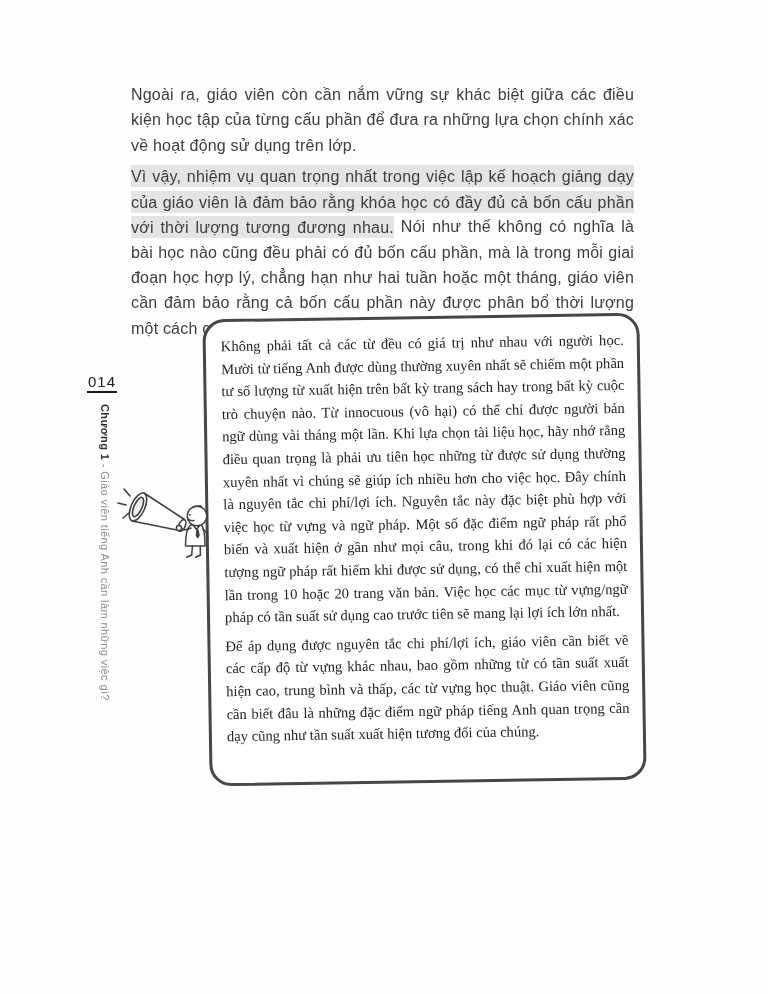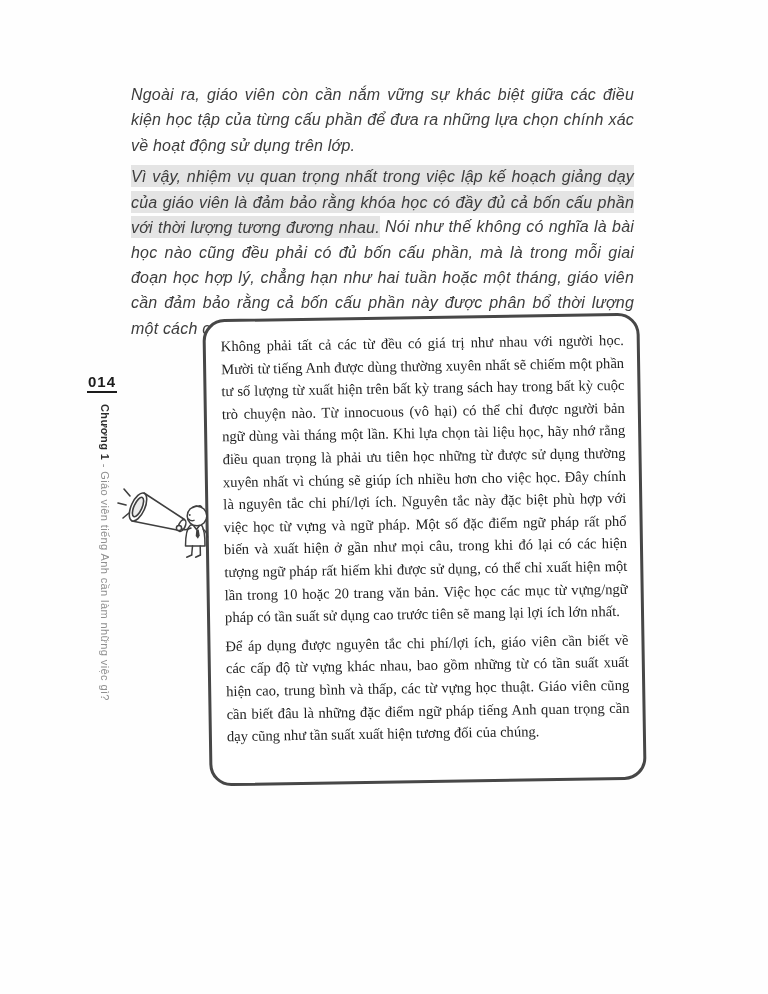--- a/index.html
+++ b/index.html
@@ -8,28 +8,28 @@
     font-family:"Liberation Sans", sans-serif;overflow:hidden;
   }
   .page{position:absolute;inset:0;background:#fefefe;}
 
   
   .body-text{
     position:absolute;left:131px;top:82px;width:507px;
     color:#3d3d3d;font-size:16px;line-height:25.3px;
     text-align:justify;letter-spacing:0.2px;
   }
-  .body-text p{margin:0 4px 6px 0;font-style:italic;}
+  .body-text p{margin:0 4px 6px 0;}
   .hl{background:#e4e4e4;color:inherit;padding:2.5px 0;
       -webkit-box-decoration-break:clone;box-decoration-break:clone;}
 
   
   .page-num{
     position:absolute;left:87px;top:373px;
-    font-size:15px;font-weight:bold;color:#1c1c1c;
+    font-size:15px;font-weight:normal;color:#1c1c1c;
     border-bottom:2px solid #1c1c1c;padding:0 1px 1px;letter-spacing:1px;
   }
   .chapter-vert{
     position:absolute;left:111px;top:404px;
     transform:rotate(90deg);transform-origin:0 0;
     white-space:nowrap;font-size:11px;letter-spacing:0.4px;
   }
   .chapter-vert .b{font-weight:bold;color:#2b2b2b;}
   .chapter-vert .g{color:#8f8f8f;}
 

